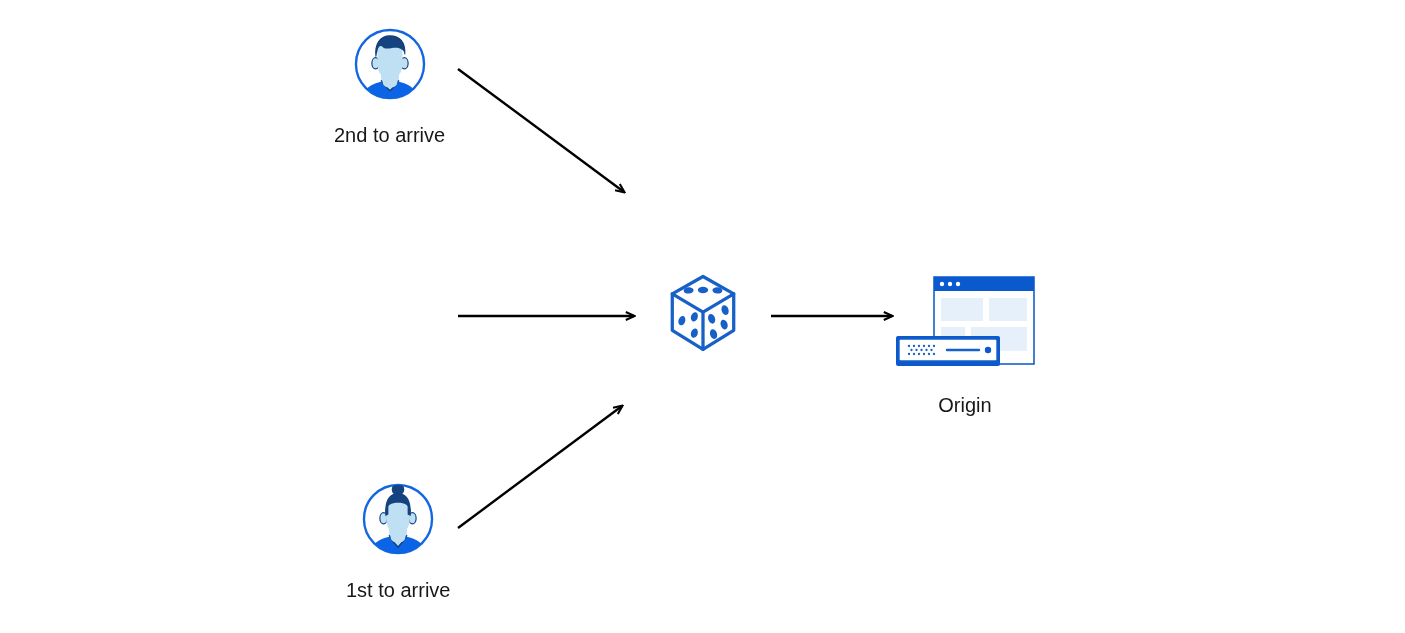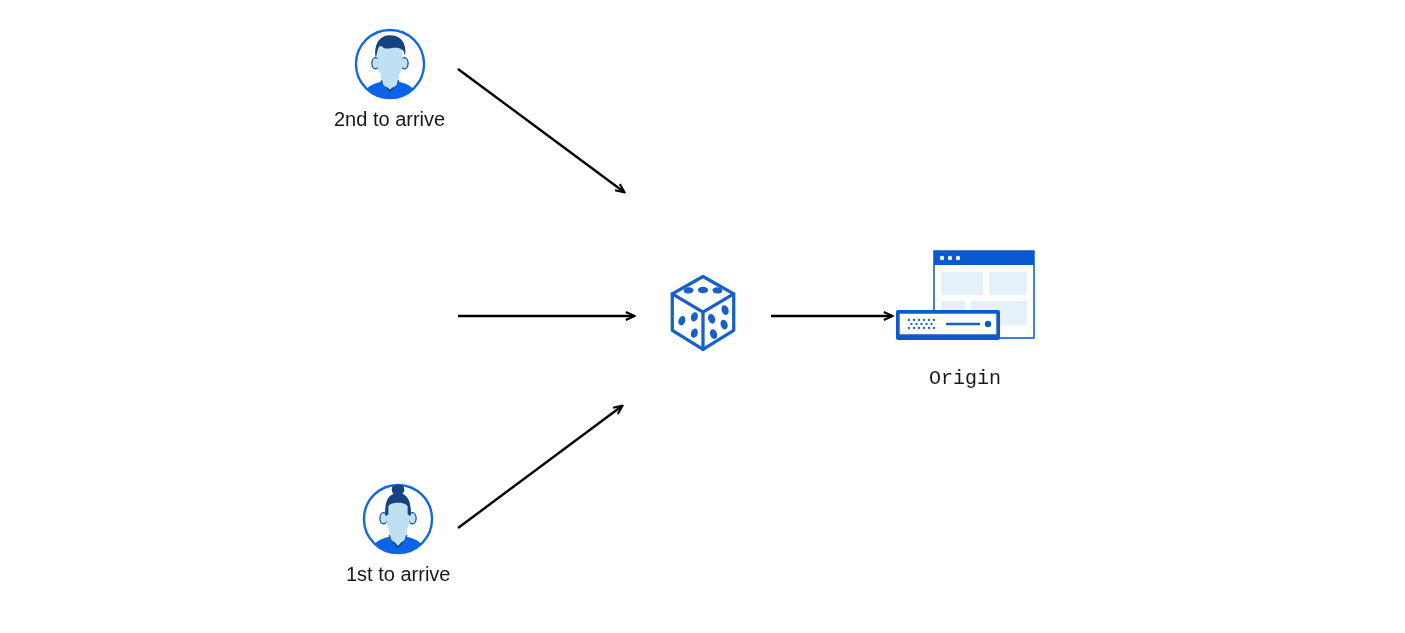--- a/index.html
+++ b/index.html
@@ -27,21 +27,21 @@
     align-items: center;
   }
   .node-label {
     font-size: 20px;
     line-height: 24px;
     color: #181818;
     white-space: nowrap;
     text-align: center;
     font-weight: 400;
   }
-  .avatar-node .node-label { margin-top: 6px; text-align: center; }
+  .avatar-node .node-label { margin-top: 22px; text-align: center; }
 
   
   .avatar {
     width: 74px;
     height: 74px;
     position: relative;
   }
 
   
   .dice-node { }
@@ -170,21 +170,21 @@
           <ellipse cx="59" cy="56" rx="3.6" ry="5.2" transform="rotate(-18 59 56)"></ellipse>
           <ellipse cx="73" cy="47" rx="3.6" ry="5.2" transform="rotate(-18 73 47)"></ellipse>
           <ellipse cx="61" cy="72" rx="3.6" ry="5.2" transform="rotate(-18 61 72)"></ellipse>
           <ellipse cx="72" cy="62" rx="3.6" ry="5.2" transform="rotate(-18 72 62)"></ellipse>
           <ellipse cx="74" cy="60" rx="0.1" ry="0.1"></ellipse>
         </g>
       </svg>
     </div>
   </div>
 
-  <div class="node origin-node" style="left:890px; top:248px;font-family:Liberation Mono, monospace;">
+  <div class="node origin-node" style="left:890px; top:274px;">
     <div class="origin-art">
       <svg viewBox="0 0 150 105" width="150" height="105">
 
         <g>
           <rect x="44" y="3" width="100" height="87" fill="#ffffff" stroke="#1660c8" stroke-width="1.6"></rect>
           <rect x="44" y="3" width="100" height="14" fill="#0b59cf"></rect>
           <circle cx="52" cy="10" r="2.2" fill="#ffffff"></circle>
           <circle cx="60" cy="10" r="2.2" fill="#ffffff"></circle>
           <circle cx="68" cy="10" r="2.2" fill="#ffffff"></circle>
 

